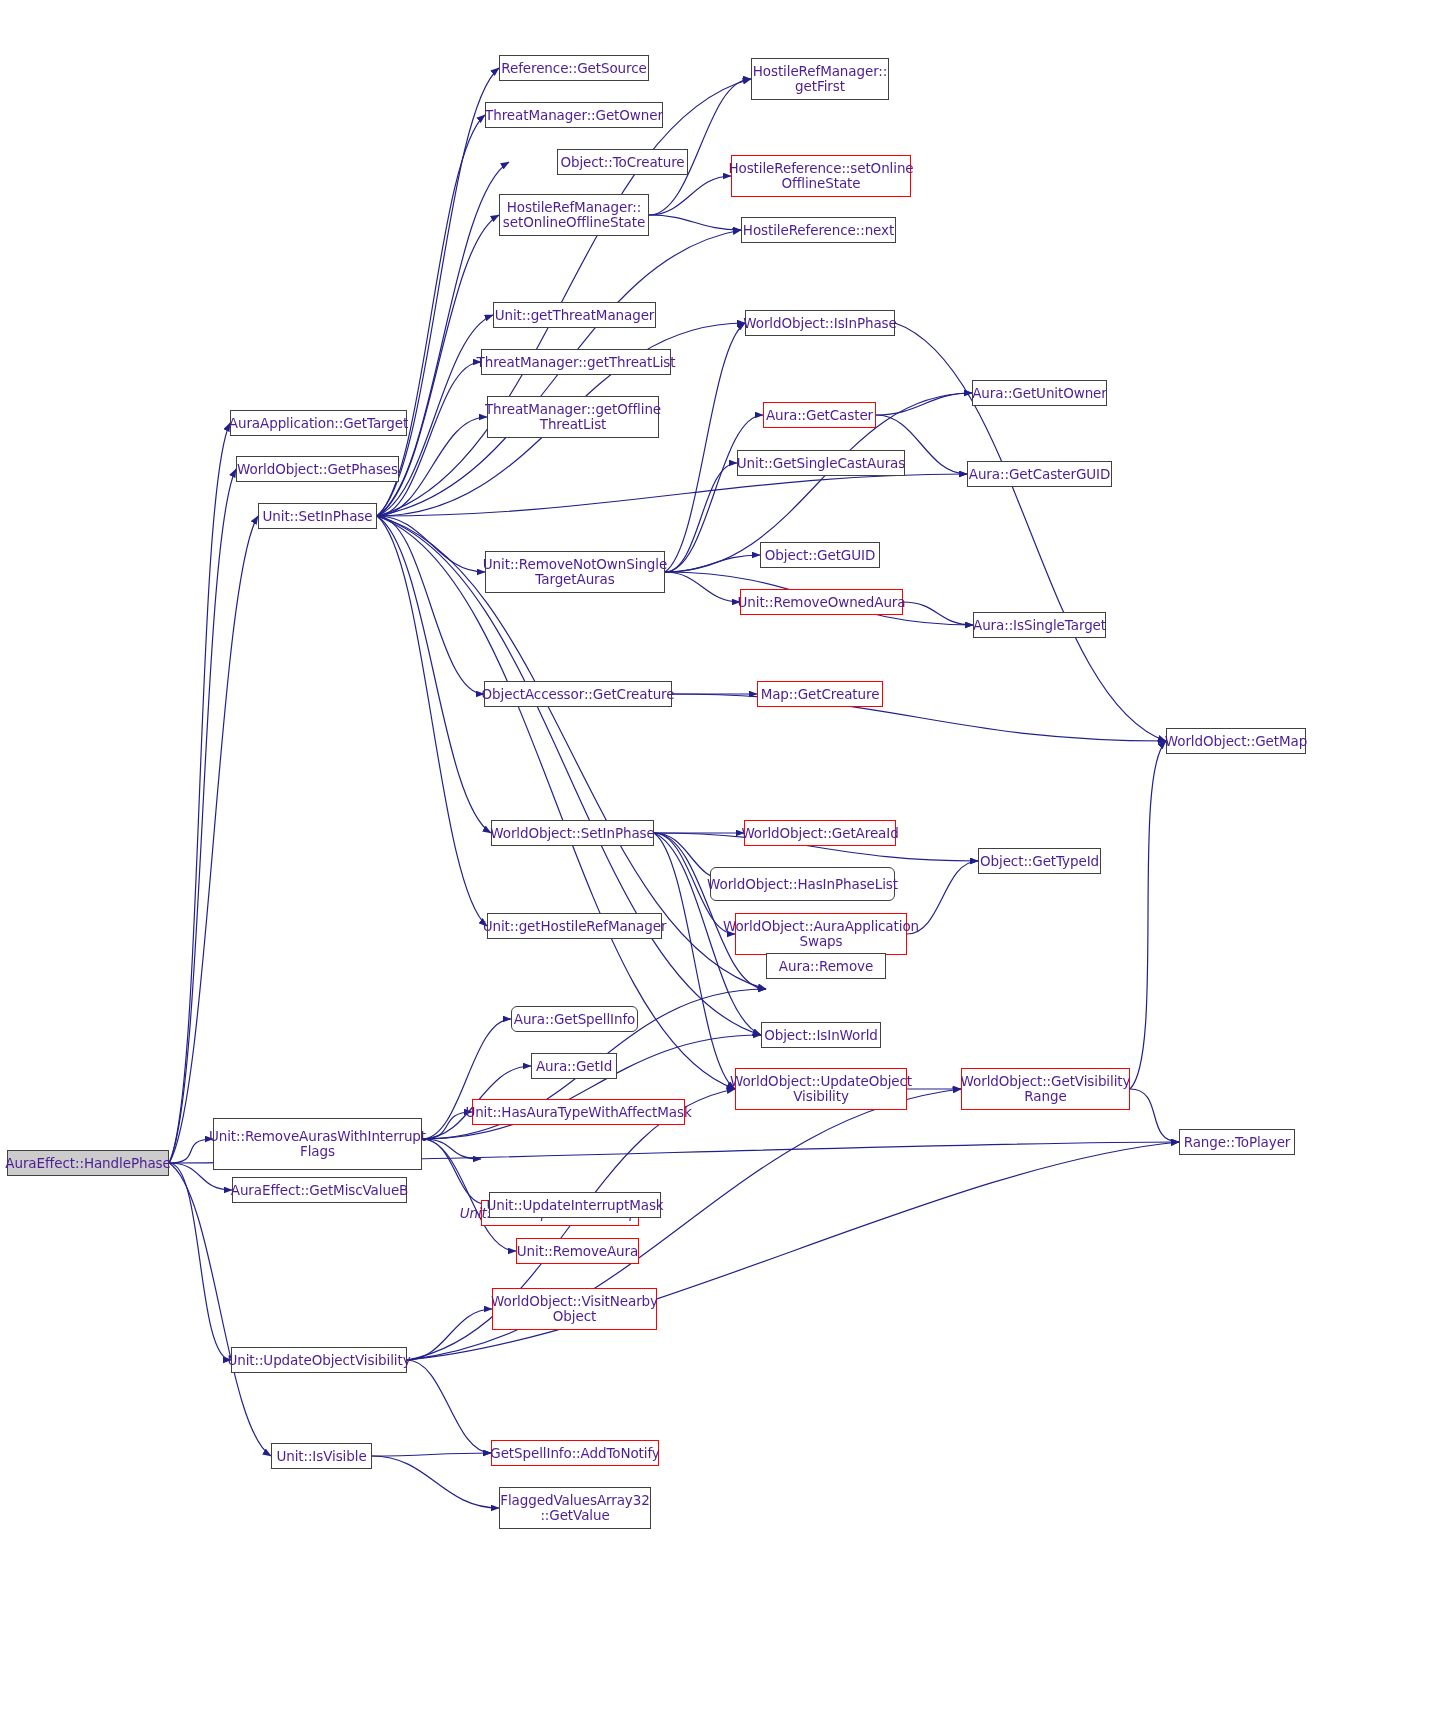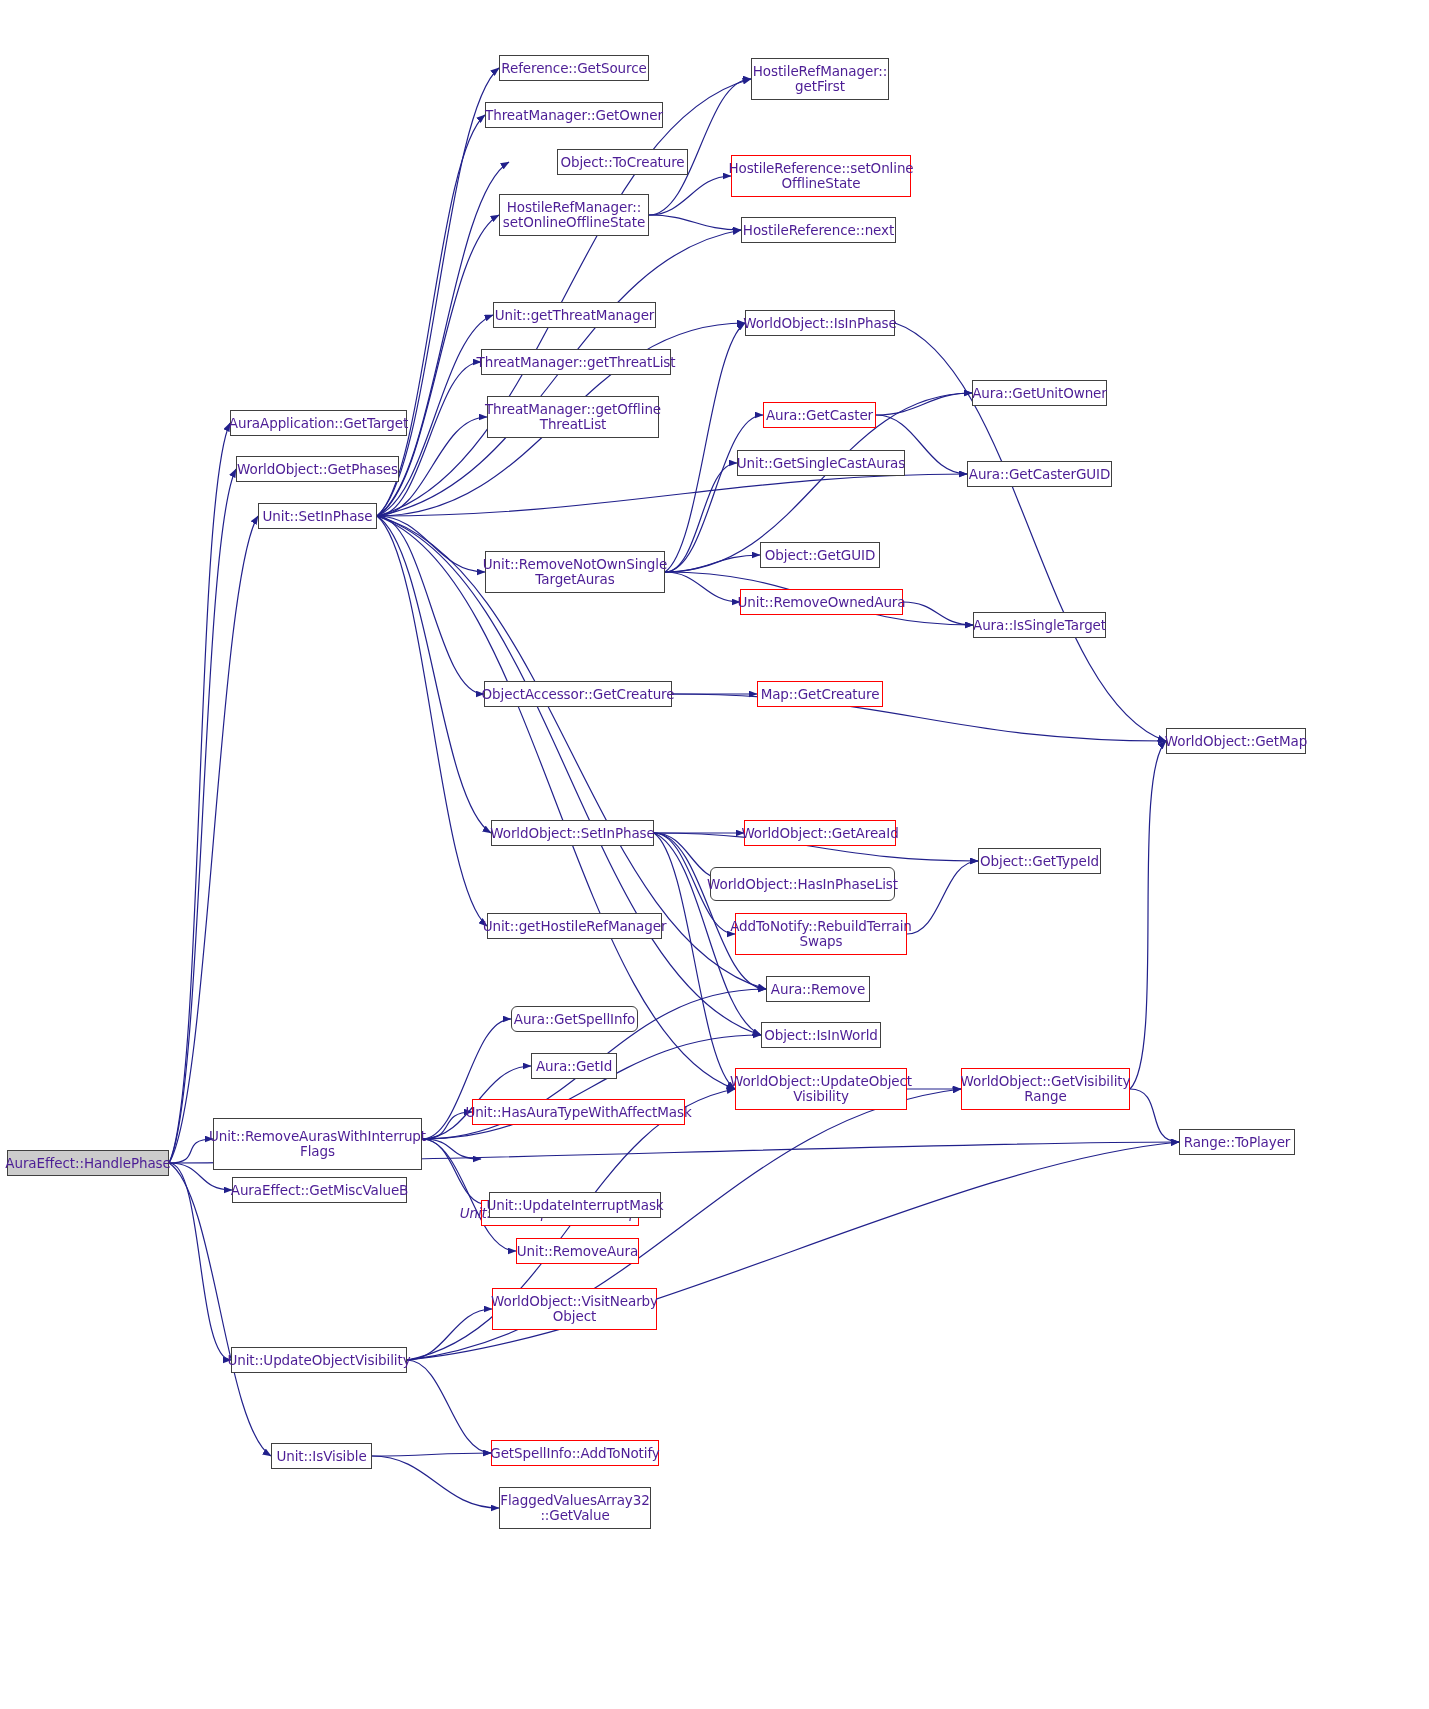--- a/index.html
+++ b/index.html
@@ -158,24 +158,24 @@
       <div class="node" style="left: 760px; top: 542px; width: 120px; height: 26px;">Object::GetGUID</div>
       <div class="node red" style="left: 740px; top: 589px; width: 163px; height: 26px;">Unit::RemoveOwnedAura</div>
       <div class="node" style="left: 973px; top: 612px; width: 133px; height: 26px;">Aura::IsSingleTarget</div>
       <div class="node" style="left: 484px; top: 681px; width: 188px; height: 26px;">ObjectAccessor::GetCreature</div>
       <div class="node red" style="left: 757px; top: 681px; width: 126px; height: 26px;">Map::GetCreature</div>
       <div class="node" style="left: 1166px; top: 728px; width: 140px; height: 26px;">WorldObject::GetMap</div>
       <div class="node" style="left: 491px; top: 820px; width: 163px; height: 26px;">WorldObject::SetInPhase</div>
       <div class="node red" style="left: 744px; top: 820px; width: 152px; height: 26px;">WorldObject::GetAreaId</div>
       <div class="node" style="left: 710px; top: 867px; width: 185px; height: 34px; border-radius: 6px;">WorldObject::HasInPhaseList</div>
       <div class="node" style="left: 978px; top: 848px; width: 123px; height: 26px;">Object::GetTypeId</div>
-      <div class="node red" style="left: 735px; top: 913px; width: 172px; height: 42px;">AddToNotify::RebuildTerrain
+      <div class="node red" style="left: 735px; top: 913px; width: 172px; height: 42px;">WorldObject::AuraApplication
 Swaps</div>
       <div class="node" style="left: 487px; top: 913px; width: 175px; height: 26px;">Unit::getHostileRefManager</div>
-      <div class="node" style="left: 766px; top: 976px; width: 104px; height: 26px;">Aura::Remove</div>
+      <div class="node" style="left: 766px; top: 953px; width: 120px; height: 26px;">Aura::Remove</div>
       <div class="node" style="left: 761px; top: 1022px; width: 120px; height: 26px;">Object::IsInWorld</div>
       <div class="node red" style="left: 735px; top: 1068px; width: 172px; height: 42px;">WorldObject::UpdateObject
 Visibility</div>
       <div class="node red" style="left: 961px; top: 1068px; width: 169px; height: 42px;">WorldObject::GetVisibility
 Range</div>
       <div class="node" style="left: 1179px; top: 1129px; width: 116px; height: 26px;">Range::ToPlayer</div>
       <div class="node" style="left: 511px; top: 1006px; width: 127px; height: 26px; border-radius: 6px;">Aura::GetSpellInfo</div>
       <div class="node" style="left: 531px; top: 1053px; width: 86px; height: 26px;">Aura::GetId</div>
       <div class="node red" style="left: 472px; top: 1099px; width: 213px; height: 26px;">Unit::HasAuraTypeWithAffectMask</div>
       <div class="node red" style="left: 481px; top: 1200px; width: 158px; height: 26px; font-style: italic;">Unit::InterruptNonMeleeSpells</div>

